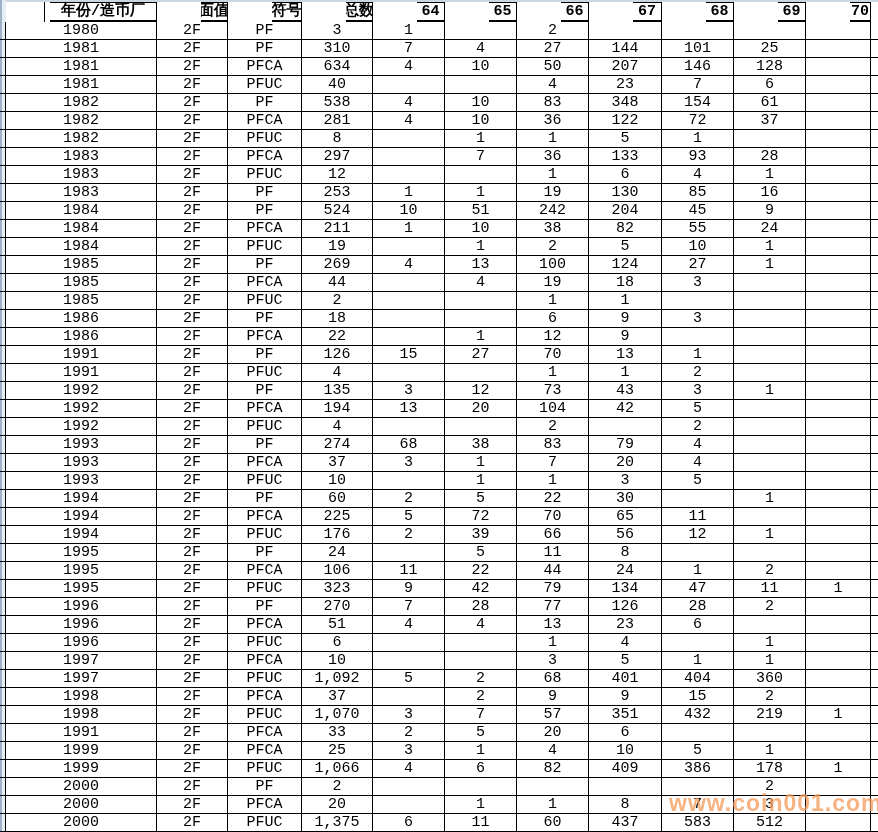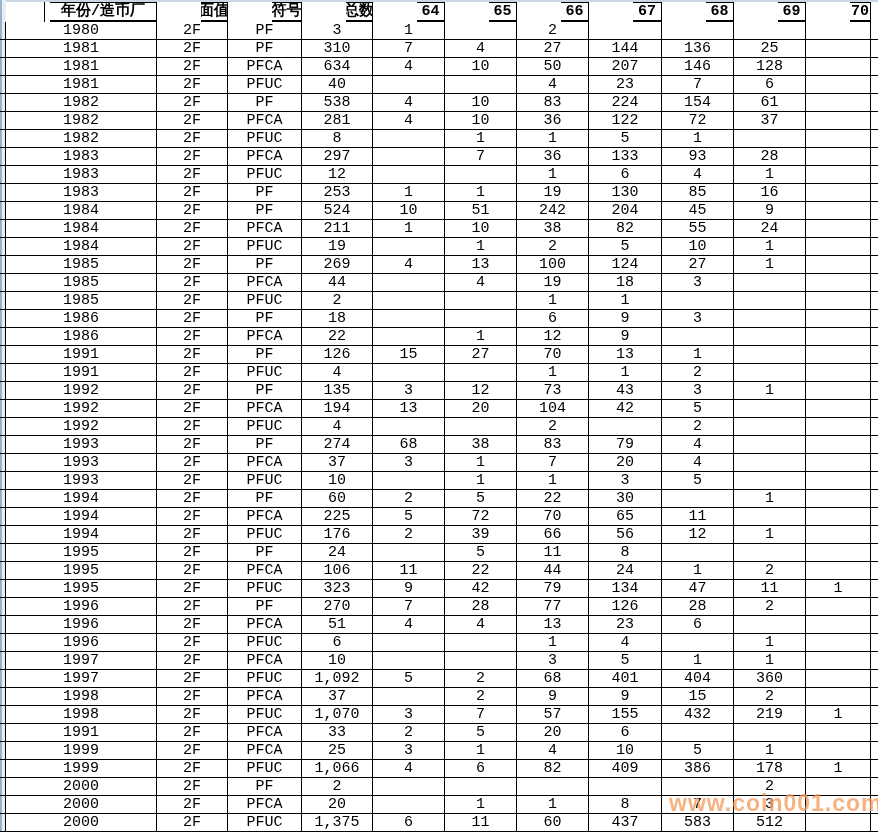--- a/index.html
+++ b/index.html
@@ -117,21 +117,21 @@
     <div class="cell gr"></div>
     <div class="cell gl"></div>
     <div class="cell d c0">1981</div>
     <div class="cell d c1">2F</div>
     <div class="cell d c2">PF</div>
     <div class="cell d c3">310</div>
     <div class="cell d c4">7</div>
     <div class="cell d c5">4</div>
     <div class="cell d c6">27</div>
     <div class="cell d c7">144</div>
-    <div class="cell d c8">136</div>
+    <div class="cell d c8">101</div>
     <div class="cell d c9">25</div>
     <div class="cell d c10"></div>
     <div class="cell gr"></div>
     <div class="cell gl"></div>
     <div class="cell d c0">1981</div>
     <div class="cell d c1">2F</div>
     <div class="cell d c2">PFCA</div>
     <div class="cell d c3">634</div>
     <div class="cell d c4">4</div>
     <div class="cell d c5">10</div>
@@ -155,21 +155,21 @@
     <div class="cell d c10"></div>
     <div class="cell gr"></div>
     <div class="cell gl"></div>
     <div class="cell d c0">1982</div>
     <div class="cell d c1">2F</div>
     <div class="cell d c2">PF</div>
     <div class="cell d c3">538</div>
     <div class="cell d c4">4</div>
     <div class="cell d c5">10</div>
     <div class="cell d c6">83</div>
-    <div class="cell d c7">224</div>
+    <div class="cell d c7">348</div>
     <div class="cell d c8">154</div>
     <div class="cell d c9">61</div>
     <div class="cell d c10"></div>
     <div class="cell gr"></div>
     <div class="cell gl"></div>
     <div class="cell d c0">1982</div>
     <div class="cell d c1">2F</div>
     <div class="cell d c2">PFCA</div>
     <div class="cell d c3">281</div>
     <div class="cell d c4">4</div>
@@ -597,21 +597,21 @@
     <div class="cell d c10"></div>
     <div class="cell gr"></div>
     <div class="cell gl"></div>
     <div class="cell d c0">1998</div>
     <div class="cell d c1">2F</div>
     <div class="cell d c2">PFUC</div>
     <div class="cell d c3">1,070</div>
     <div class="cell d c4">3</div>
     <div class="cell d c5">7</div>
     <div class="cell d c6">57</div>
-    <div class="cell d c7">155</div>
+    <div class="cell d c7">351</div>
     <div class="cell d c8">432</div>
     <div class="cell d c9">219</div>
     <div class="cell d c10">1</div>
     <div class="cell gr"></div>
     <div class="cell gl"></div>
     <div class="cell d c0">1991</div>
     <div class="cell d c1">2F</div>
     <div class="cell d c2">PFCA</div>
     <div class="cell d c3">33</div>
     <div class="cell d c4">2</div>

